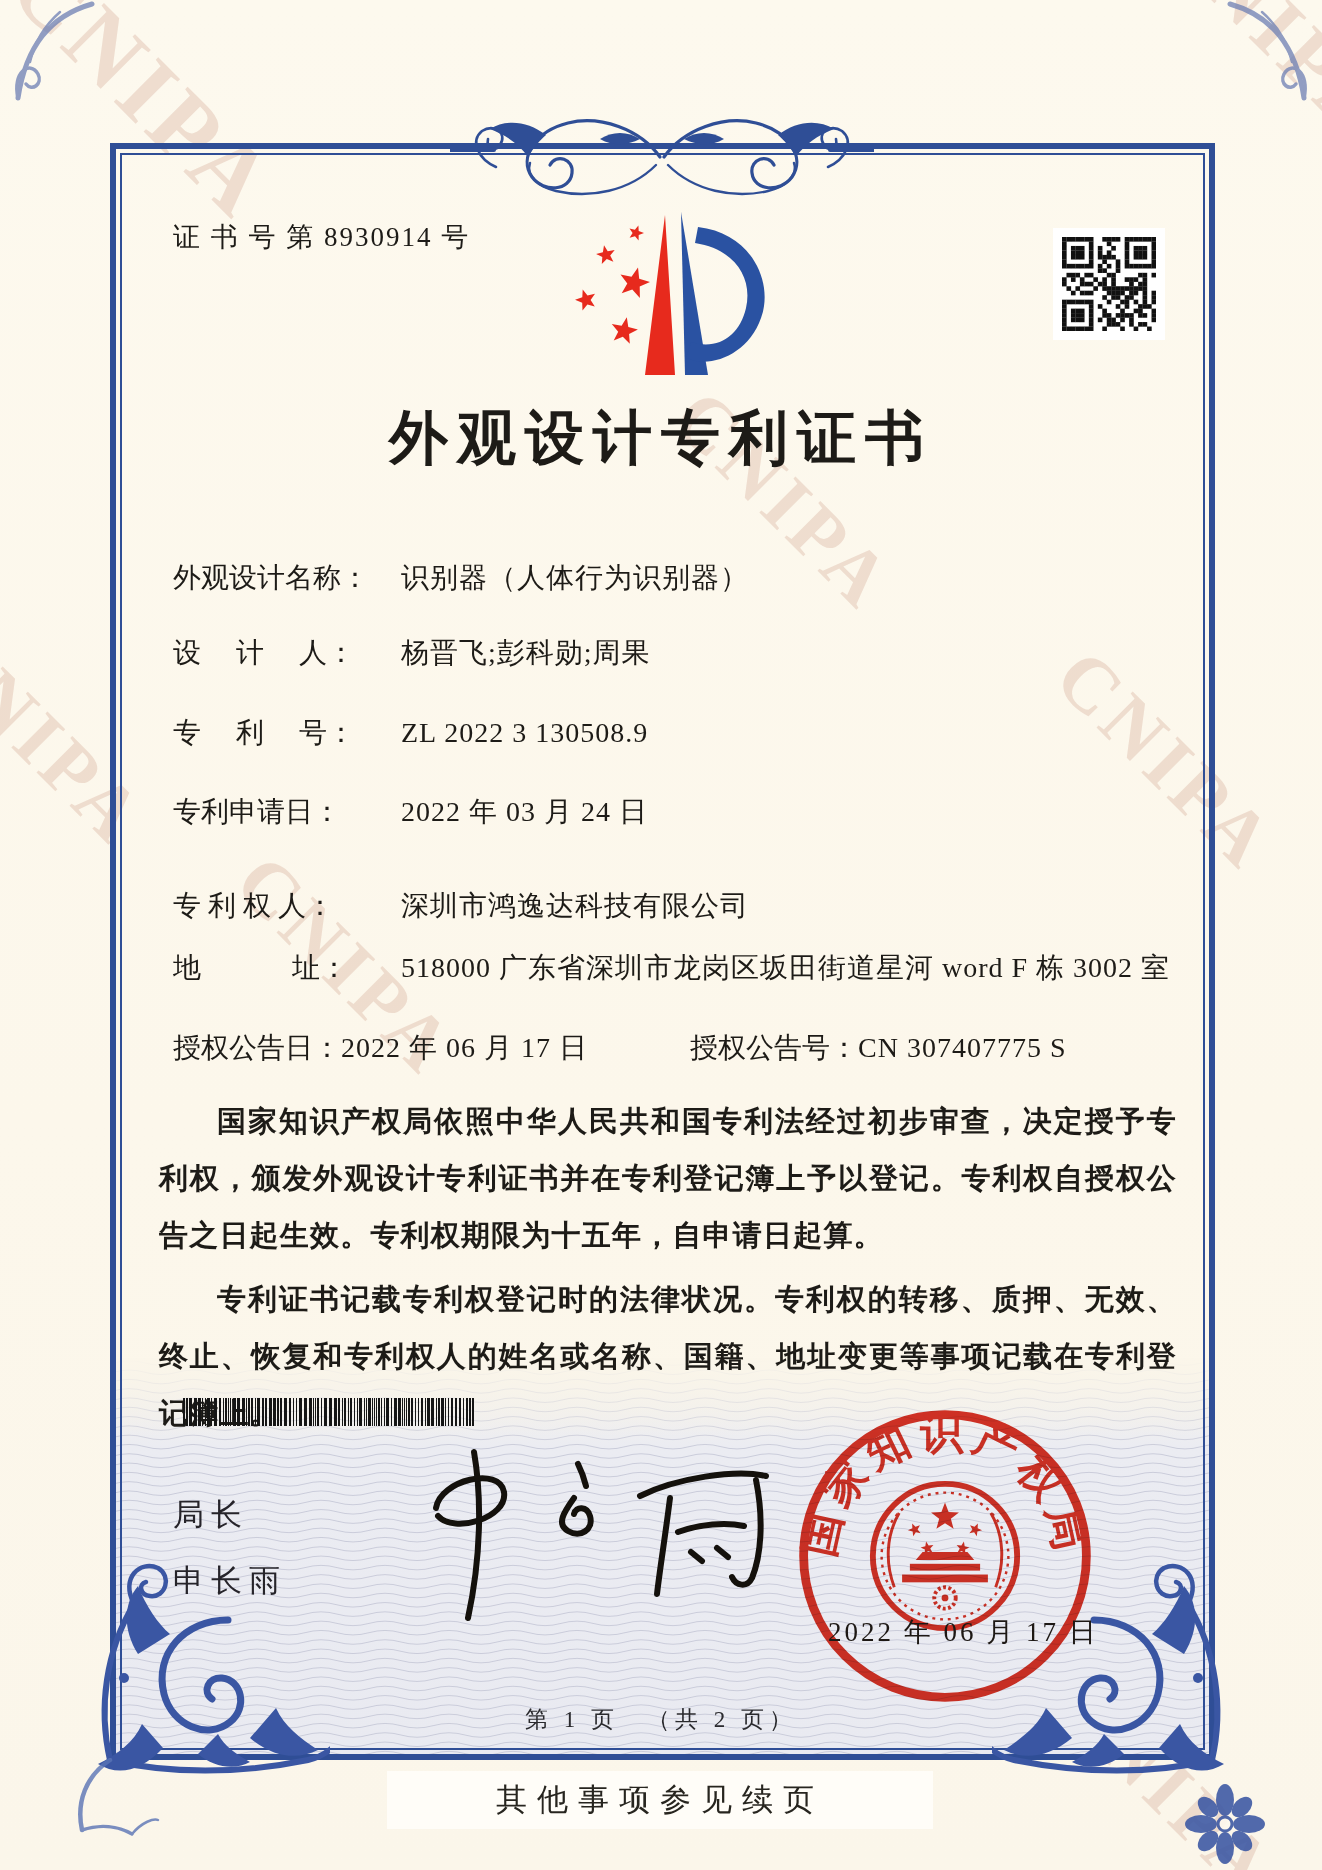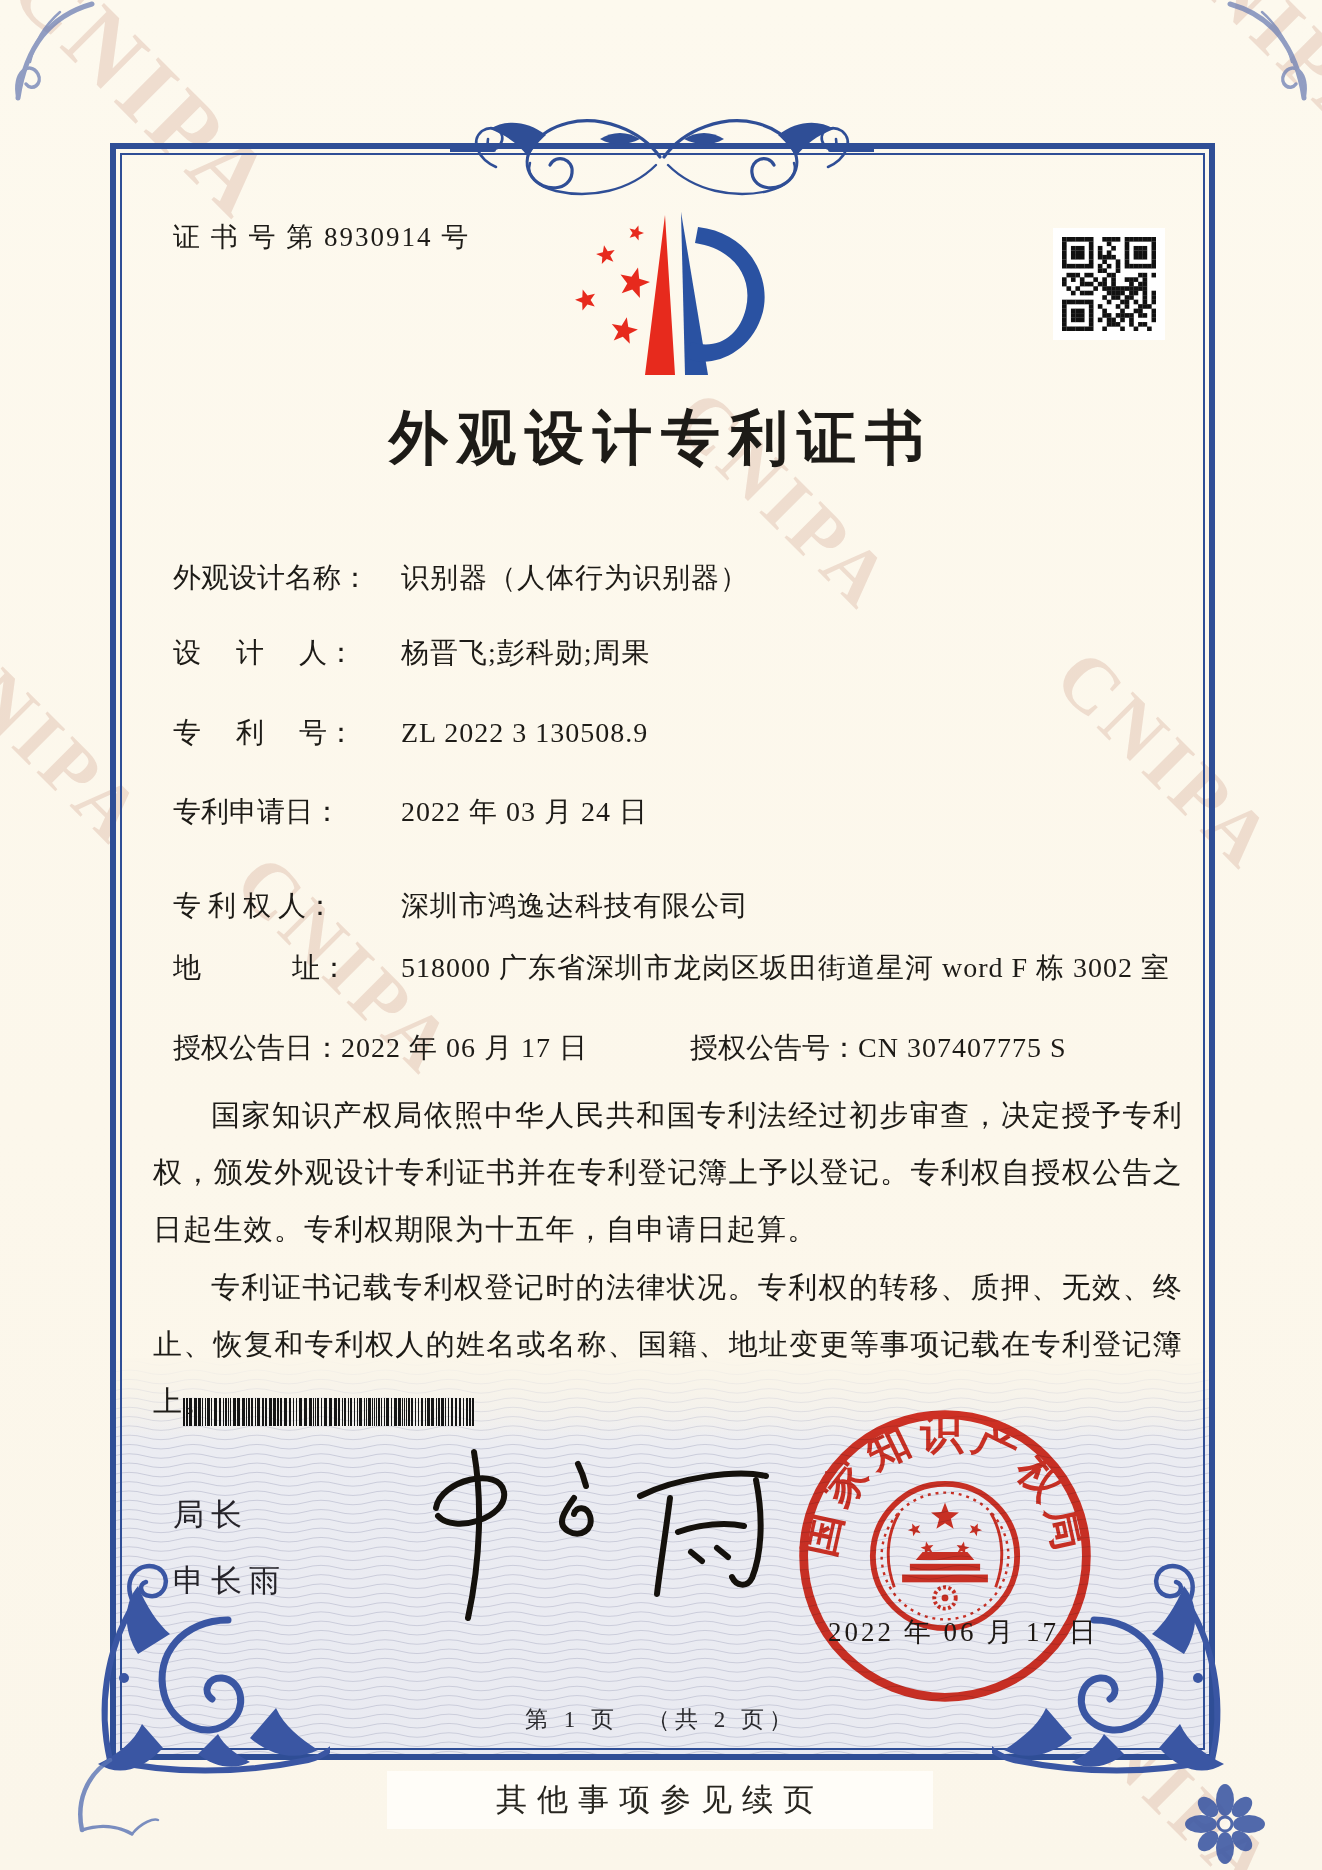--- a/index.html
+++ b/index.html
@@ -49,21 +49,21 @@
   .frow{ position:absolute; left:173px; font-size:28px; line-height:40px; z-index:5; white-space:nowrap;}
   .frow .lab{ display:inline-block; width:228px; white-space:pre; vertical-align:top;}
   .frow .val{ display:inline-block; vertical-align:top; letter-spacing:1px;}
   .frow-addr .val{ white-space:normal; width:770px;}
   .grant-no{ position:absolute; left:517px; top:0; white-space:nowrap;}
   
   .bodytext{
     position:absolute; left:152px; top:1086px; width:1032px; z-index:5;
     font-size:29px; line-height:57px; text-align:justify; letter-spacing:1.2px;
   }
-  .bodytext p{ margin:1px; text-indent:2em;}
+  .bodytext p{ margin:7px; text-indent:2em;font-weight:bold;}
   
   .barcode{ position:absolute; left:183px; top:1398px; z-index:5;}
   
   .signer{ position:absolute; left:173px; z-index:5; font-family:"Liberation Sans","DejaVu Sans",sans-serif;
            font-size:31px; letter-spacing:7px; color:#26242a; font-weight:500;}
   .signature{ position:absolute; left:408px; top:1436px; z-index:5;}
   
   .seal{ position:absolute; left:789px; top:1400px; z-index:6; mix-blend-mode:multiply; opacity:.95;}
   .seal-date{ position:absolute; left:828px; top:1614px; z-index:7; font-size:27px; letter-spacing:3px;
               color:#1d1814; font-weight:500; white-space:nowrap;}

